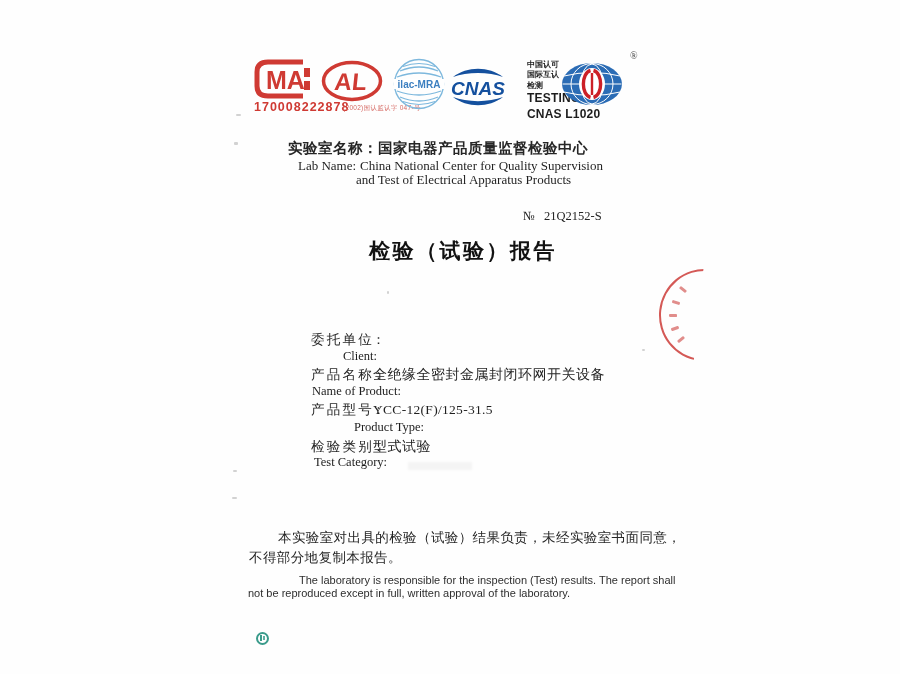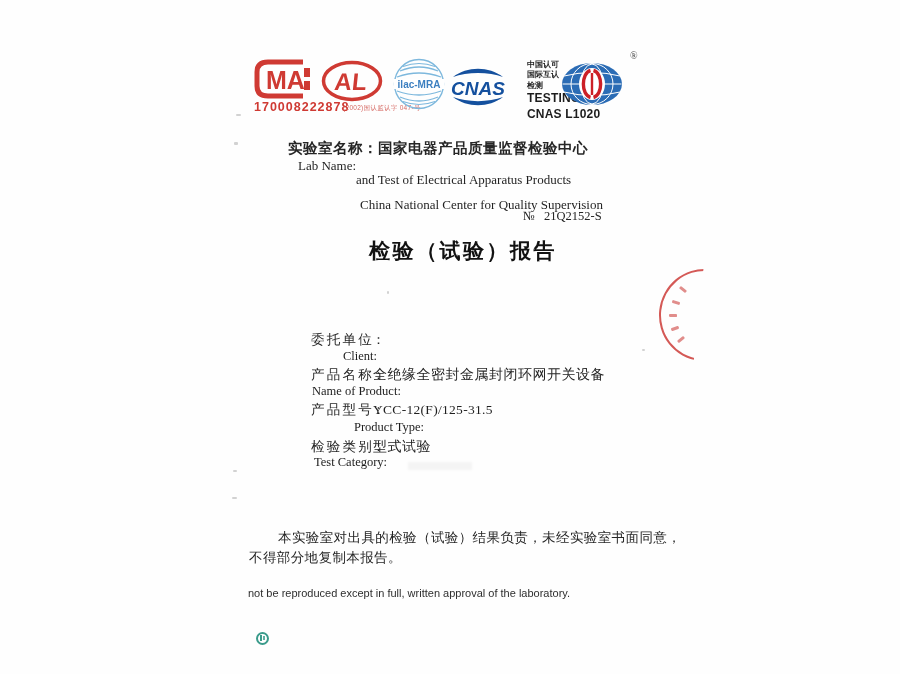--- a/index.html
+++ b/index.html
@@ -15,21 +15,21 @@
   #ilac-svg{left:393px;top:58px;}
   #cnas-svg{left:449px;top:64px;}
   #accred{left:527px;top:60px;font:700 8px/1.3 "Liberation Sans",sans-serif;color:#1d1d1d;}
   #accred .en{font-size:12px;letter-spacing:.2px;}
   #globe-svg{left:560px;top:61px;}
   #reg-mark{left:630px;top:50px;font:400 10px "Liberation Serif",serif;color:#444;}
 
   
   #lab-zh{left:288px;top:139px;font:700 14.5px "Liberation Sans",sans-serif;color:#262626;letter-spacing:.5px;}
   #lab-en-label{left:298px;top:158px;font:400 13px "Liberation Serif",serif;}
-  #lab-en-1{left:360px;top:158px;font:400 13px "Liberation Serif",serif;margin-top:39px;}
+  #lab-en-1{left:360px;top:158px;font:400 13px "Liberation Serif",serif;}
   #lab-en-2{left:356px;top:172px;font:400 13px "Liberation Serif",serif;}
 
   
   #report-no{left:523px;top:209px;font:400 12.5px "Liberation Serif",serif;color:#222;}
   #report-no .num{margin-left:9px;}
   #title-zh{left:369px;top:237px;font:700 21px "Liberation Sans",sans-serif;letter-spacing:2.5px;color:#121212;}
   #title-en{left:389px;top:268px;font:400 17px "DejaVu Sans Mono",monospace;white-space:pre;color:#0e0e0e;}
 
   
   #stamp-group{left:655px;top:266px;width:96px;height:96px;}
@@ -149,20 +149,21 @@
   <div class="abs zh-label" id="f3-zh">产 品 型 号：</div>
   <div class="abs" id="f3-val">YCC-12(F)/125-31.5</div>
   <div class="abs en-label" id="f3-en">Product Type:</div>
 
   <div class="abs zh-label" id="f4-zh">检 验 类 别：</div>
   <div class="abs zh-value" id="f4-val">型式试验</div>
   <div class="abs en-label" id="f4-en">Test Category:</div>
 
   <div class="abs" id="d-zh1">本实验室对出具的检验（试验）结果负责，未经实验室书面同意，</div>
   <div class="abs" id="d-zh2">不得部分地复制本报告。</div>
+  <div class="abs" id="d-en1">The laboratory is responsible for the inspection (Test) results. The report shall</div>
   <div class="abs" id="d-en2">not be reproduced except in full, written approval of the laboratory.</div>
 
   <div class="abs" id="pagemark">
       <span></span>
       <i></i>
     </div>
   <span class="art" style="left:236px;top:114px;width:5px;height:2px;"></span>
   <span class="art" style="left:234px;top:142px;width:4px;height:3px;"></span>
   <span class="art" style="left:233px;top:470px;width:4px;height:2px;"></span>
   <span class="art" style="left:232px;top:497px;width:5px;height:2px;"></span>

